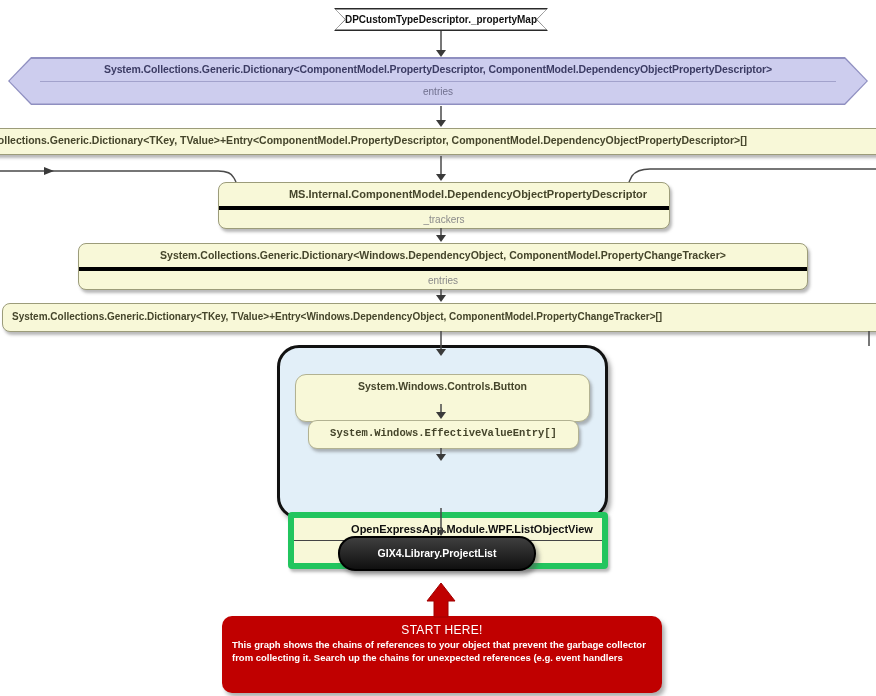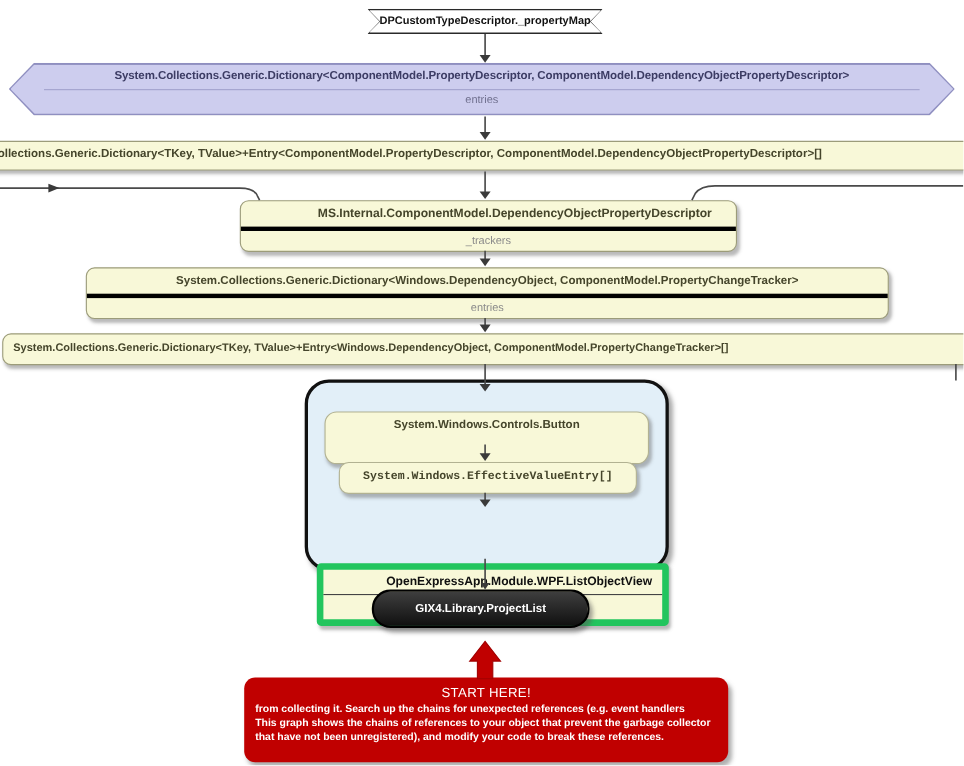--- a/index.html
+++ b/index.html
@@ -132,23 +132,22 @@
     <div class="title t-lg" style="color:#101010;line-height:22px;height:22px;">OpenExpressApp.Module.WPF.ListObjectView</div>
     <div class="field" style="border-top:1px solid #444;color:#555;">(this as ObjectView)._data</div>
   </div>
 
   <div class="target-node">
     <span>GIX4.Library.ProjectList</span>
   </div>
 
   <div class="callout">
     <div class="c-title">START HERE!</div>
+    <div class="c-line">This graph shows the chains of references to your object that prevent the garbage collector</div>
     <div class="c-line">from collecting it. Search up the chains for unexpected references (e.g. event handlers</div>
-    <div class="c-line">This graph shows the chains of references to your object that prevent the garbage collector</div>
-    <div class="c-line">that have not been unregistered), and modify your code to break these references.</div>
   </div>
 
   <svg id="edges" xmlns="http://www.w3.org/2000/svg">
 
     <g>
       <line x1="441" y1="31" x2="441" y2="51"></line>
       <polygon points="436,50 446,50 441,57"></polygon>
     </g>
 
     <g>

